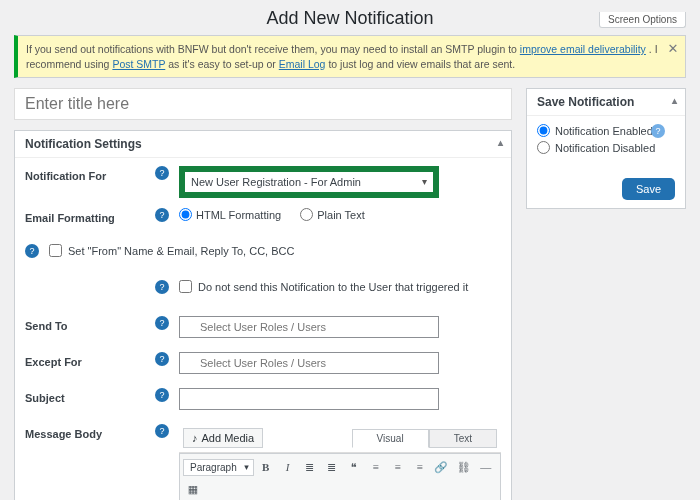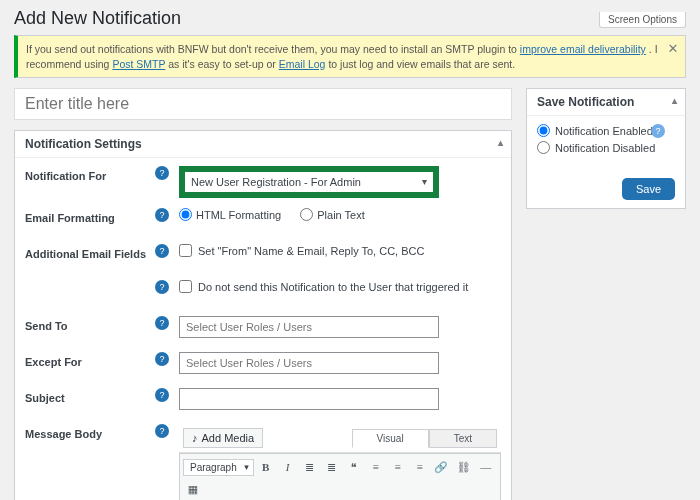--- a/index.html
+++ b/index.html
@@ -1,18 +1,18 @@
 <!DOCTYPE html>
 <html><head>
 <meta charset="utf-8">
 <style>
   * { box-sizing: border-box; margin: 0; padding: 0; }
   body { font-family: -apple-system, "Segoe UI", Arial, sans-serif; font-size: 12px; background: #f0f0f1; color: #3c434a; width: 700px; height: 500px; overflow: hidden; }
   .wrap { padding: 8px 14px; }
-  .page-title { font-size: 18px; font-weight: 400; color: #23282d; margin-bottom: 6px; }
+  .page-title { font-size: 18px; font-weight: 400; color: #23282d; margin-bottom: 6px; text-align: center; }
   .screen-opts { position: absolute; top: 12px; right: 14px; font-size: 10px; border: 1px solid #ccd0d4; border-top: none; padding: 2px 8px; background: #fff; color: #555; border-radius: 0 0 3px 3px; }
   .notice { border: 1px solid #ccd0d4; border-left: 4px solid #00a32a; background: #fef9c3; padding: 6px 26px 6px 8px; font-size: 10.5px; color: #555; position: relative; margin-bottom: 10px; line-height: 1.4; }
   .notice a { color: #2271b1; text-decoration: underline; }
   .dismiss { position: absolute; top: 4px; right: 4px; width: 16px; height: 16px; color: #787c82; font-size: 13px; text-align: center; cursor: pointer; }
   .layout { display: flex; gap: 14px; }
   .main { flex: 1; min-width: 0; }
   .side { width: 160px; flex-shrink: 0; }
   .title-input { width: 100%; font-size: 16px; padding: 6px 10px; border: 1px solid #ddd; background: #fff; color: #777; margin-bottom: 10px; }
   .postbox { background: #fff; border: 1px solid #ccd0d4; margin-bottom: 10px; }
   .postbox h2 { font-size: 12px; font-weight: 600; padding: 6px 10px; border-bottom: 1px solid #eee; position: relative; }
@@ -20,21 +20,21 @@
   .inside { padding: 8px 10px; }
   .form-row { display: flex; align-items: flex-start; margin-bottom: 10px; min-height: 26px; }
   .form-label { width: 130px; flex-shrink: 0; font-weight: 600; font-size: 11px; display: flex; align-items: center; padding-top: 4px; }
   .help-ico { width: 14px; height: 14px; border-radius: 50%; background: #2271b1; color: #fff; display: inline-flex; align-items: center; justify-content: center; font-size: 9px; margin-right: 10px; flex-shrink: 0; }
   .help-ico.light { background: #72aee6; }
   .field { flex: 1; font-size: 11px; }
   .select-box { border: 6px solid #15803d; padding: 4px 20px 4px 6px; font-size: 11px; background: #fff; position: relative; width: 260px; display: inline-block; }
   .select-box::after { content: "▾"; position: absolute; right: 6px; top: 4px; color: #555; font-size: 10px; }
   .radio-row label { margin-right: 16px; font-size: 11px; display: inline-flex; align-items: center; gap: 4px; }
   .cb-row { display: flex; align-items: center; gap: 6px; font-size: 11px; margin-bottom: 8px; }
-  .text-input { width: 260px; border: 1px solid #8c8f94; padding: 4px 6px; font-size: 11px; background: #fff; }
+  .text-input { width: 260px; border: 1px solid #8c8f94; padding: 4px 20px; font-size: 11px; background: #fff; }
   .text-input.wide { width: 260px; }
   .editor-toolbar { border: 1px solid #ccd0d4; background: #f6f7f7; }
   .editor-media-row { display: flex; align-items: center; padding: 4px; border-bottom: 1px solid #ddd; }
   .media-btn { border: 1px solid #ccd0d4; background: #f6f7f7; padding: 3px 8px; font-size: 11px; display: inline-flex; align-items: center; gap: 4px; color: #2c3338; }
   .editor-tabs { margin-left: auto; display: flex; }
   .editor-tab { border: 1px solid #ccd0d4; background: #f0f0f1; padding: 3px 24px; font-size: 10px; color: #50575e; }
   .editor-tab.active { background: #fff; border-bottom-color: #fff; }
   .tinymce-row { display: flex; align-items: center; gap: 2px; padding: 3px; flex-wrap: wrap; }
   .fmt-select { border: 1px solid #ccd0d4; padding: 2px 16px 2px 6px; font-size: 10px; background: #fff; position: relative; }
   .fmt-select::after { content: "▾"; position: absolute; right: 4px; top: 2px; font-size: 9px; }
@@ -94,21 +94,20 @@
                   <span>HTML Formatting</span>
                 </label>
               <label>
                   <input type="radio" style=""> 
                   <span>Plain Text</span>
                 </label>
             </div>
           </div>
 
           <div class="form-row">
-            <div class="form-label">Additional Email Fields</div>
             <span class="help-ico">?</span>
             <div class="field">
               <div class="cb-row">
                   <input type="checkbox" style=""> 
                   <span>Set "From" Name &amp; Email, Reply To, CC, BCC</span>
                 </div>
             </div>
           </div>
 
           <div class="form-row">

